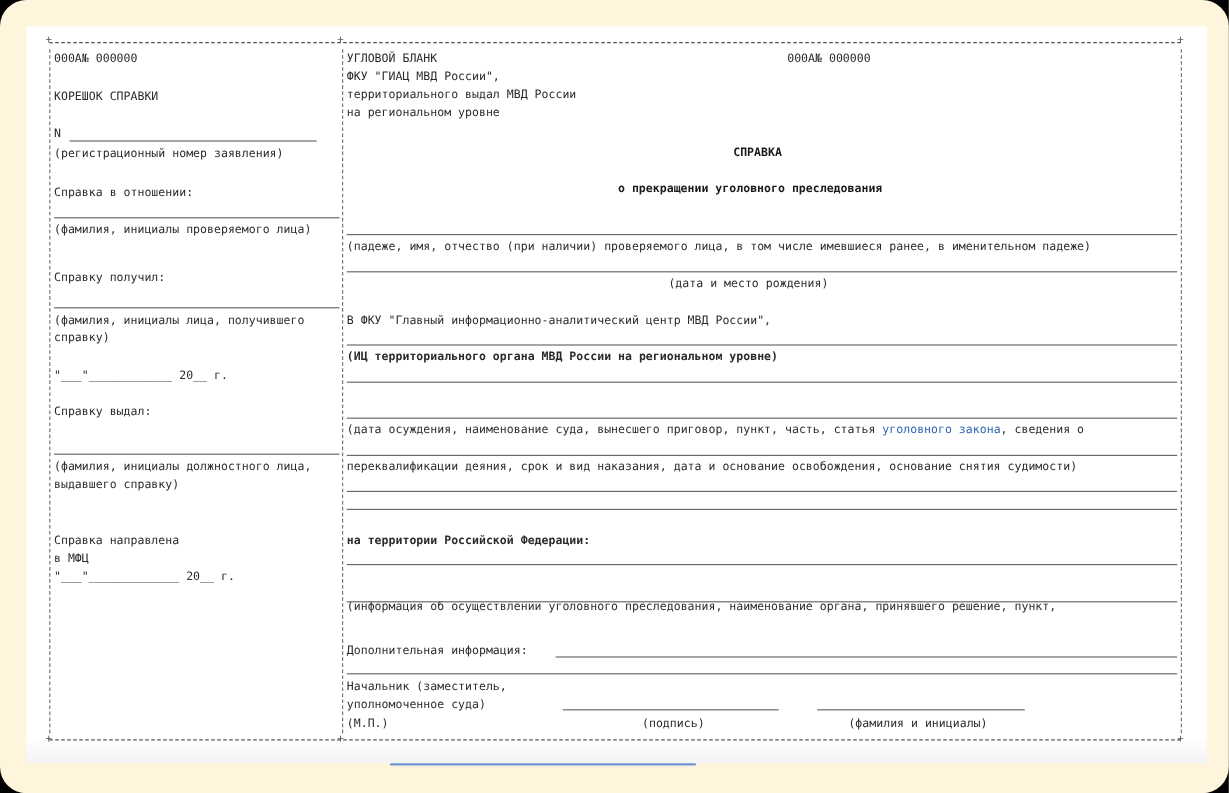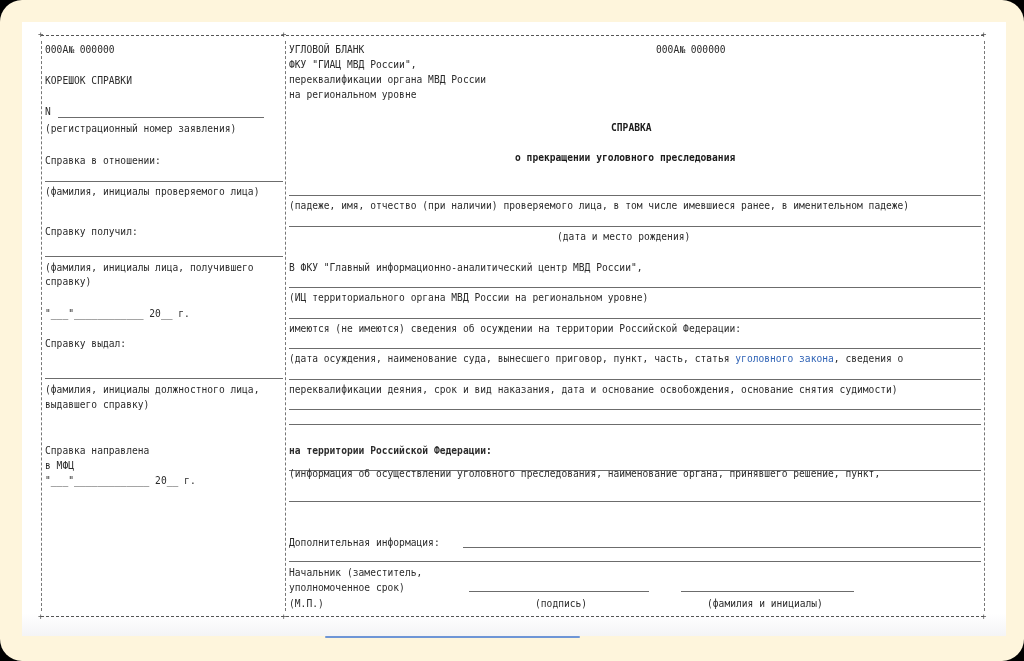--- a/index.html
+++ b/index.html
@@ -73,61 +73,60 @@
   <div class="txt" style="left:45px; top:384px;">(фамилия, инициалы должностного лица,</div>
   <div class="txt" style="left:45px; top:399px;text-align:center;">выдавшего справку)</div>
 
   <div class="txt" style="left:45px; top:445px;">Справка направлена</div>
   <div class="txt" style="left:45px; top:460px;">в МФЦ</div>
   <div class="txt" style="left:45px; top:475px;">"___"_____________ 20__ г.</div>
 
   <div class="txt" style="left:289px; top:44px;">УГЛОВОЙ БЛАНК</div>
   <div class="txt" style="left:656px; top:44px;">000A№ 000000</div>
   <div class="txt" style="left:289px; top:59px;">ФКУ "ГИАЦ МВД России",</div>
-  <div class="txt" style="left:289px; top:74px;">переквалификации органа МВД России</div>
+  <div class="txt" style="left:289px; top:74px;">территориального выдал МВД России</div>
   <div class="txt" style="left:289px; top:89px;">на региональном уровне</div>
 
   <div class="txt bold" style="left:611px; top:122px;">СПРАВКА</div>
   <div class="txt bold" style="left:515px; top:152px;">о прекращении уголовного преследования</div>
 
   <div class="hline" style="left:289px; top:195px; width:692px;"></div>
   <div class="txt" style="left:289px; top:200px;">(падеже, имя, отчество (при наличии) проверяемого лица, в том числе имевшиеся ранее, в именительном падеже)</div>
 
   <div class="hline" style="left:289px; top:226px; width:692px;"></div>
   <div class="txt" style="left:557px; top:231px;">(дата и место рождения)</div>
 
   <div class="txt" style="left:289px; top:262px;">В ФКУ "Главный информационно-аналитический центр МВД России",</div>
   <div class="hline" style="left:289px; top:287px; width:692px;"></div>
-  <div class="txt" style="left:289px; top:292px;">(ИЦ территориального органа МВД России на региональном уровне)</div>
+  <div class="txt" style="left:289px; top:292px;font-weight:bold;">(ИЦ территориального органа МВД России на региональном уровне)</div>
 
   <div class="hline" style="left:289px; top:318px; width:692px;"></div>
-  <div class="txt" style="left:289px; top:323px;">имеются (не имеются) сведения об осуждении на территории Российской Федерации:</div>
 
   <div class="hline" style="left:289px; top:348px; width:692px;"></div>
   <div class="txt" style="left:289px; top:353px;"><span>(дата осуждения, наименование суда, вынесшего приговор, пункт, часть, статья </span><span class="link">уголовного закона</span><span>, сведения о</span></div>
 
   <div class="hline" style="left:289px; top:379px; width:692px;"></div>
   <div class="txt" style="left:289px; top:384px;">переквалификации деяния, срок и вид наказания, дата и основание освобождения, основание снятия судимости)</div>
 
   <div class="hline" style="left:289px; top:409px; width:692px;"></div>
   <div class="hline" style="left:289px; top:424px; width:692px;"></div>
 
   <div class="txt" style="left:289px; top:445px;font-weight:bold;">на территории Российской Федерации:</div>
 
   <div class="hline" style="left:289px; top:470px; width:692px;"></div>
-  <div class="txt" style="left:289px; top:468px;">(информация об осуществлении уголовного преследования, наименование органа, принявшего решение, пункт,</div>
+  <div class="txt" style="left:289px; top:500px;">(информация об осуществлении уголовного преследования, наименование органа, принявшего решение, пункт,</div>
 
   <div class="hline" style="left:289px; top:501px; width:692px;"></div>
 
   <div class="txt" style="left:289px; top:537px;">Дополнительная информация:</div>
   <div class="hline" style="left:463px; top:547px; width:518px;"></div>
   <div class="hline" style="left:289px; top:561px; width:692px;"></div>
 
   <div class="txt" style="left:289px; top:567px;">Начальник (заместитель,</div>
-  <div class="txt" style="left:289px; top:582px;">уполномоченное срок)</div>
+  <div class="txt" style="left:289px; top:582px;">уполномоченное суда)</div>
   <div class="hline" style="left:469px; top:591px; width:180px;"></div>
   <div class="hline" style="left:681px; top:591px; width:173px;"></div>
   <div class="txt" style="left:289px; top:598px;">(М.П.)</div>
   <div class="txt" style="left:535px; top:598px;">(подпись)</div>
   <div class="txt" style="left:707px; top:598px;">(фамилия и инициалы)</div>
 
   <div class="bluebar"></div>
 </div>
 
 </body></html>

